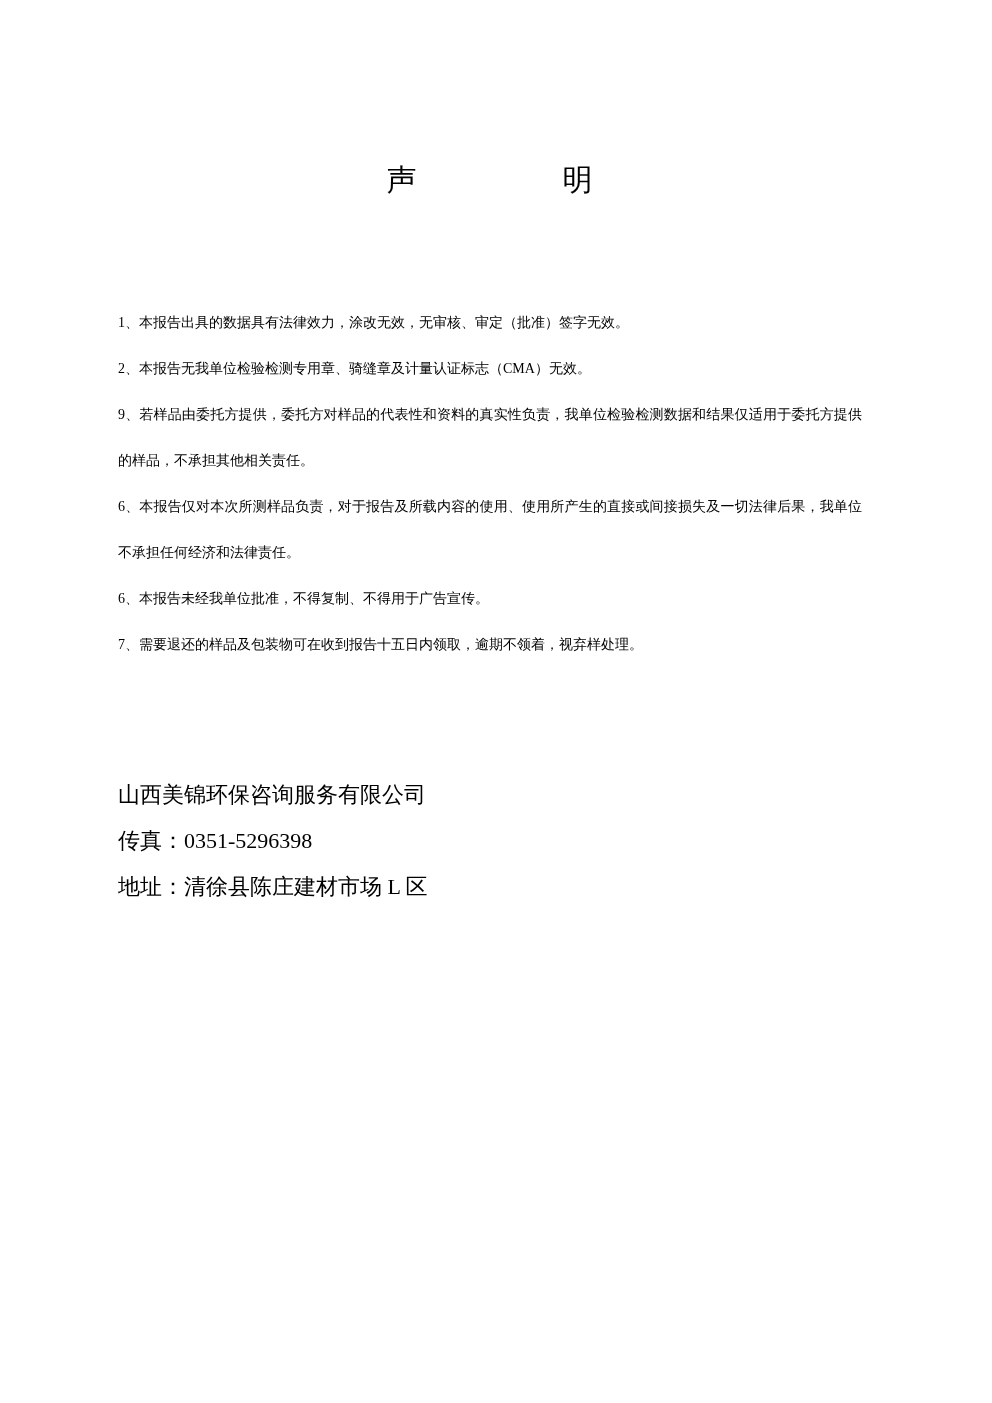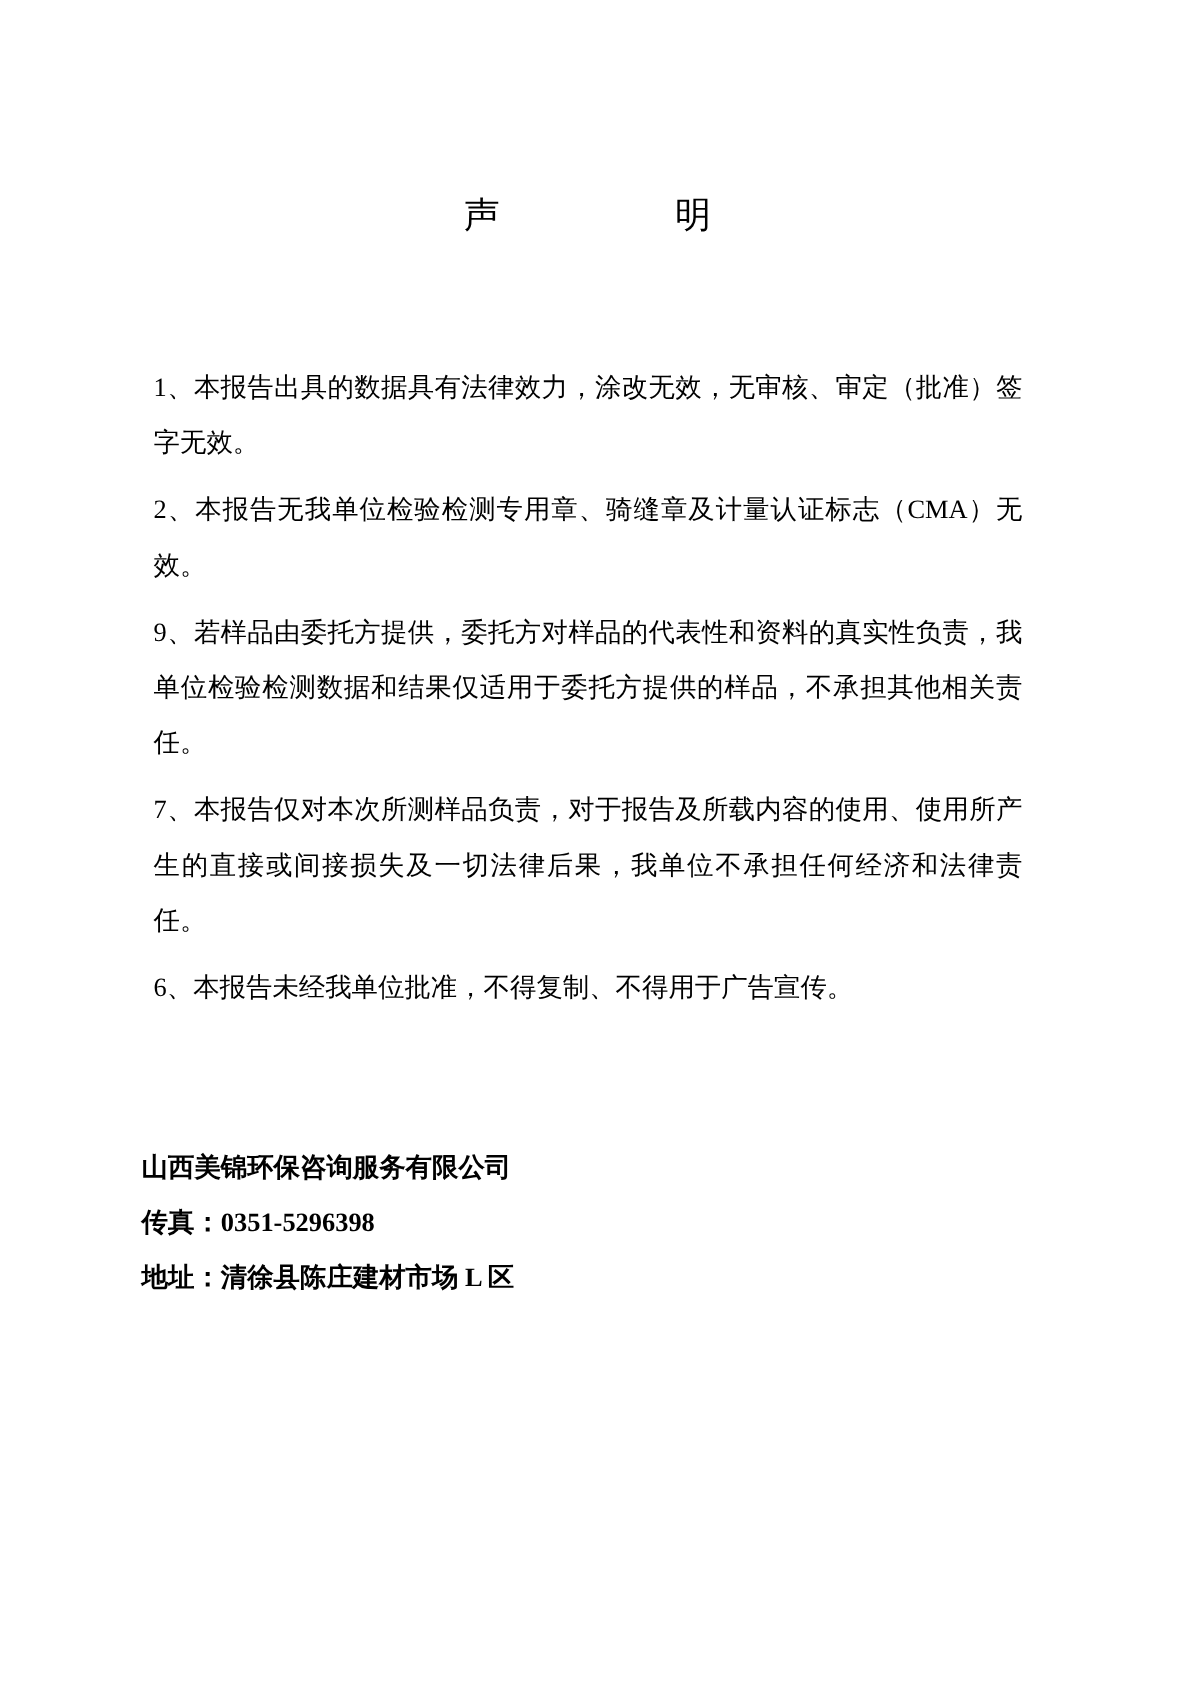--- a/index.html
+++ b/index.html
@@ -24,29 +24,28 @@
     padding: 0;
     font-size: 30px;
     font-weight: 400;
     line-height: 40px;
     display: flex;
     justify-content: center;
     gap: 145px;
     letter-spacing: 1px;
   }
   .declaration p {
-    margin: 10px;
-    font-size: 22px;
+    margin: 0;
+    font-size: 14px;
     line-height: 46px;
     text-align: justify;
     text-justify: inter-ideograph;
   }
   .contact {
     margin-top: 104px;
-    font-weight: bold;
   }
   .contact p {
     margin: 0;
     font-size: 22px;
     line-height: 46px;
   }
 </style>
 </head>
 <body>
 
@@ -54,22 +53,23 @@
 
   <h1 class="doc-title">
     <span>声</span>
     <span>明</span>
   </h1>
 
   <div class="declaration">
     <p>1、本报告出具的数据具有法律效力，涂改无效，无审核、审定（批准）签字无效。</p>
     <p>2、本报告无我单位检验检测专用章、骑缝章及计量认证标志（CMA）无效。</p>
     <p>9、若样品由委托方提供，委托方对样品的代表性和资料的真实性负责，我单位检验检测数据和结果仅适用于委托方提供的样品，不承担其他相关责任。</p>
-    <p>7、本报告仅对本次所测样品负责，对于报告及所载内容的使用、使用所产生的直接或间接损失及一切法律后果，我单位不承担任何经济和法律责任。</p>
+    <p>6、本报告仅对本次所测样品负责，对于报告及所载内容的使用、使用所产生的直接或间接损失及一切法律后果，我单位不承担任何经济和法律责任。</p>
     <p>6、本报告未经我单位批准，不得复制、不得用于广告宣传。</p>
+    <p>7、需要退还的样品及包装物可在收到报告十五日内领取，逾期不领着，视弃样处理。</p>
   </div>
 
   <div class="contact">
     <p>山西美锦环保咨询服务有限公司</p>
     <p><span>传真：</span><span>0351-5296398</span></p>
     <p><span>地址：</span><span>清徐县陈庄建材市场 L 区</span></p>
   </div>
 
 </div>
 

